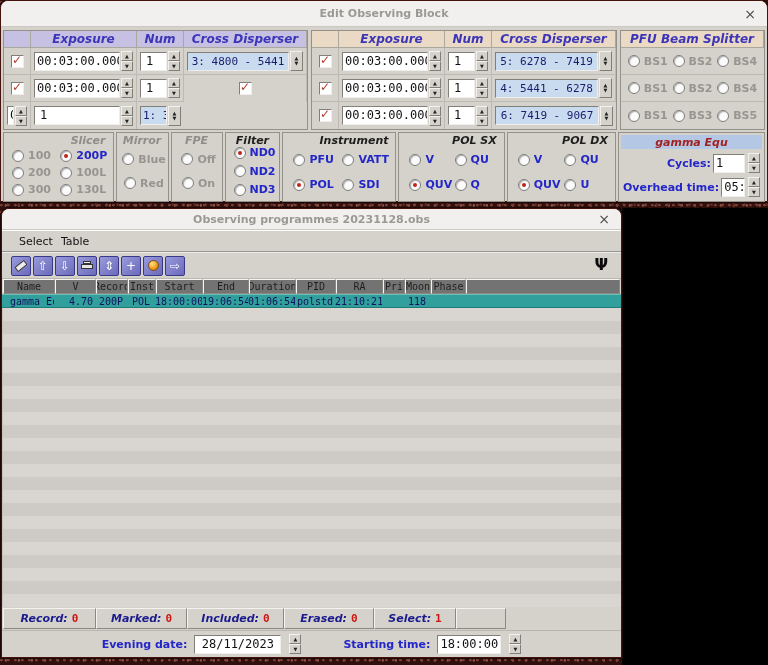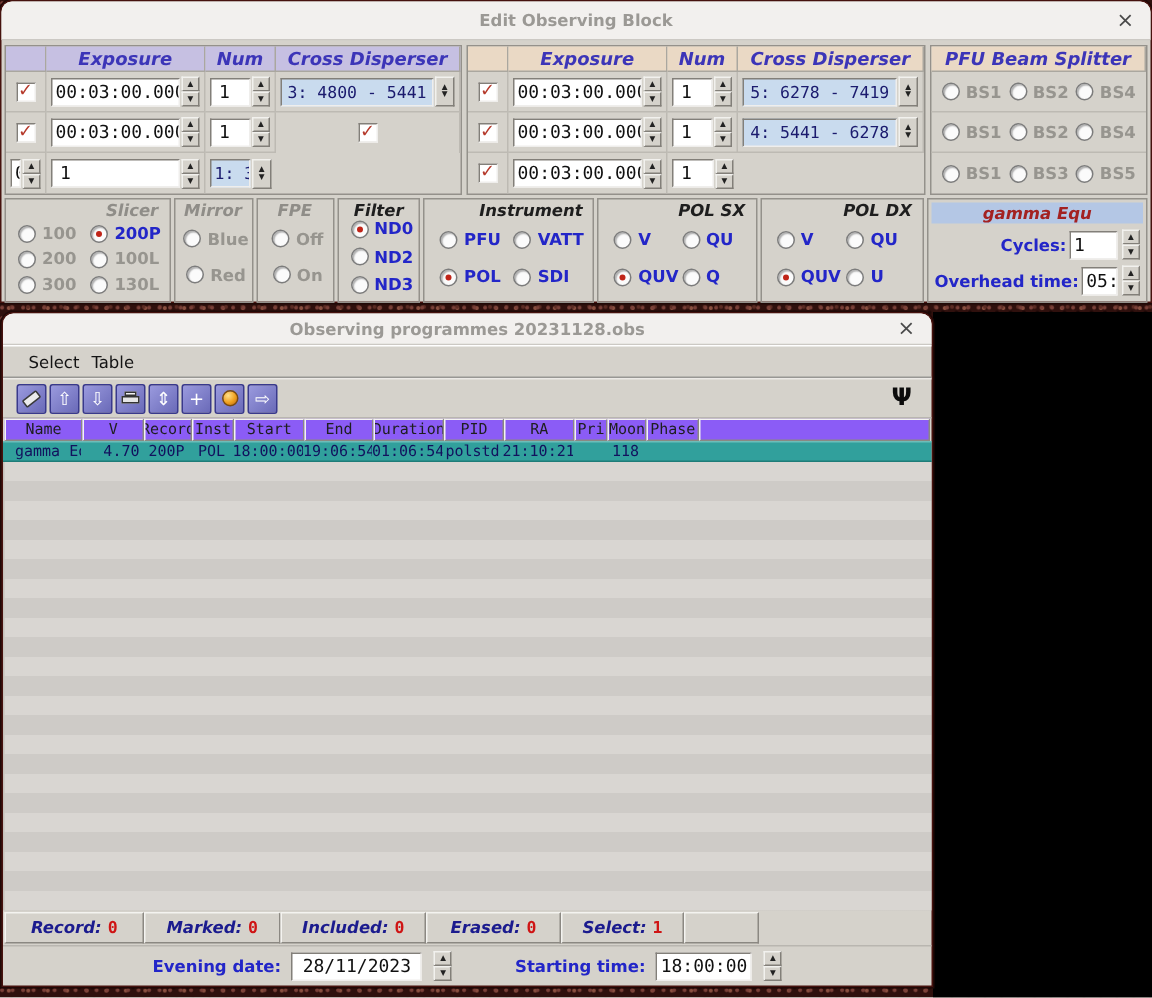--- a/index.html
+++ b/index.html
@@ -106,21 +106,21 @@
   .tbtn { width:20px; height:20px; margin-right:2px; background:linear-gradient(135deg,#9a9ade,#6a6ab8); border:1px solid #39398c; border-radius:2px;
           display:flex; align-items:center; justify-content:center; color:#fff; font-size:12px; line-height:1; }
   .icon-eraser { width:12px; height:6px; background:#ececec; border:1px solid #3a3a3a; transform:rotate(-38deg); border-radius:1px; }
   .icon-print { width:12px; height:9px; position:relative; }
   .icon-print .pr-top { position:absolute; left:2px; top:0; width:8px; height:3px; background:#f2f2f2; border:1px solid #333; }
   .icon-print .pr-body { position:absolute; left:0; top:3px; width:12px; height:5px; background:#e5e5e5; border:1px solid #333; }
   .icon-alarm { width:11px; height:11px; border-radius:50%; background:radial-gradient(circle at 35% 30%, #ffe08a, #f0a01e 55%, #b4651a); border:1px solid #7a4a10; }
   .logo { position:absolute; right:13px; top:2px; font-size:16px; font-weight:bold; color:#0c0c0c; }
 
   .theader { display:flex; height:15px; flex:0 0 auto; padding:0 1px; }
-  .th { background:#8b5cf6; border:1px solid; border-color:#f4f3f0 #8b8882 #8b8882 #f4f3f0;
+  .th { background:#737373; border:1px solid; border-color:#f4f3f0 #8b8882 #8b8882 #f4f3f0;
         font-family:"DejaVu Sans Mono",monospace; font-size:10px; color:#1e1e1e;
         display:flex; align-items:center; justify-content:center; white-space:nowrap; overflow:hidden; }
   .trow { display:flex; height:14px; background:#31a09c; flex:0 0 auto; align-items:center; border-top:1px solid #6dbdb9; border-bottom:1px solid #1e7c78; }
   .td { font-family:"DejaVu Sans Mono",monospace; font-size:10px; color:#12125e; white-space:nowrap; overflow:hidden; text-align:center; }
   .c-name{width:52px;} .c-v{width:41px;} .c-fiber{width:32px;} .c-inst{width:28px;}
   .c-start{width:47px;} .c-end{width:46px;} .c-dur{width:47px;} .c-pid{width:40px;}
   .c-ra{width:47px;} .c-pri{width:22px;} .c-moon{width:26px;} .c-phase{width:35px;} .c-fill{flex:1;}
   .td.c-name { text-align:left; padding-left:8px; }
   .td.c-v { text-align:right; padding-right:2px; }
 
@@ -301,20 +301,27 @@
               <span class="spin">
                 <span class="sb">▲</span>
                 <span class="sb">▼</span>
               </span>
             </div>
           <div class="rc row3">
               <span class="field num-field">1</span>
               <span class="spin">
                 <span class="sb">▲</span>
                 <span class="sb">▼</span>
+              </span>
+            </div>
+          <div class="rc row3">
+              <span class="field cd-field">6: 7419 - 9067</span>
+              <span class="combo">
+                <i>▲</i>
+                <i>▼</i>
               </span>
             </div>
         </div>
 
         <div class="panel pfu tan">
           <div class="hc">PFU Beam Splitter</div>
           <div class="pfu-row">
             <label class="radio disabled">
                 <span class="rb"></span>
                 <span class="rlabel">BS1</span>

